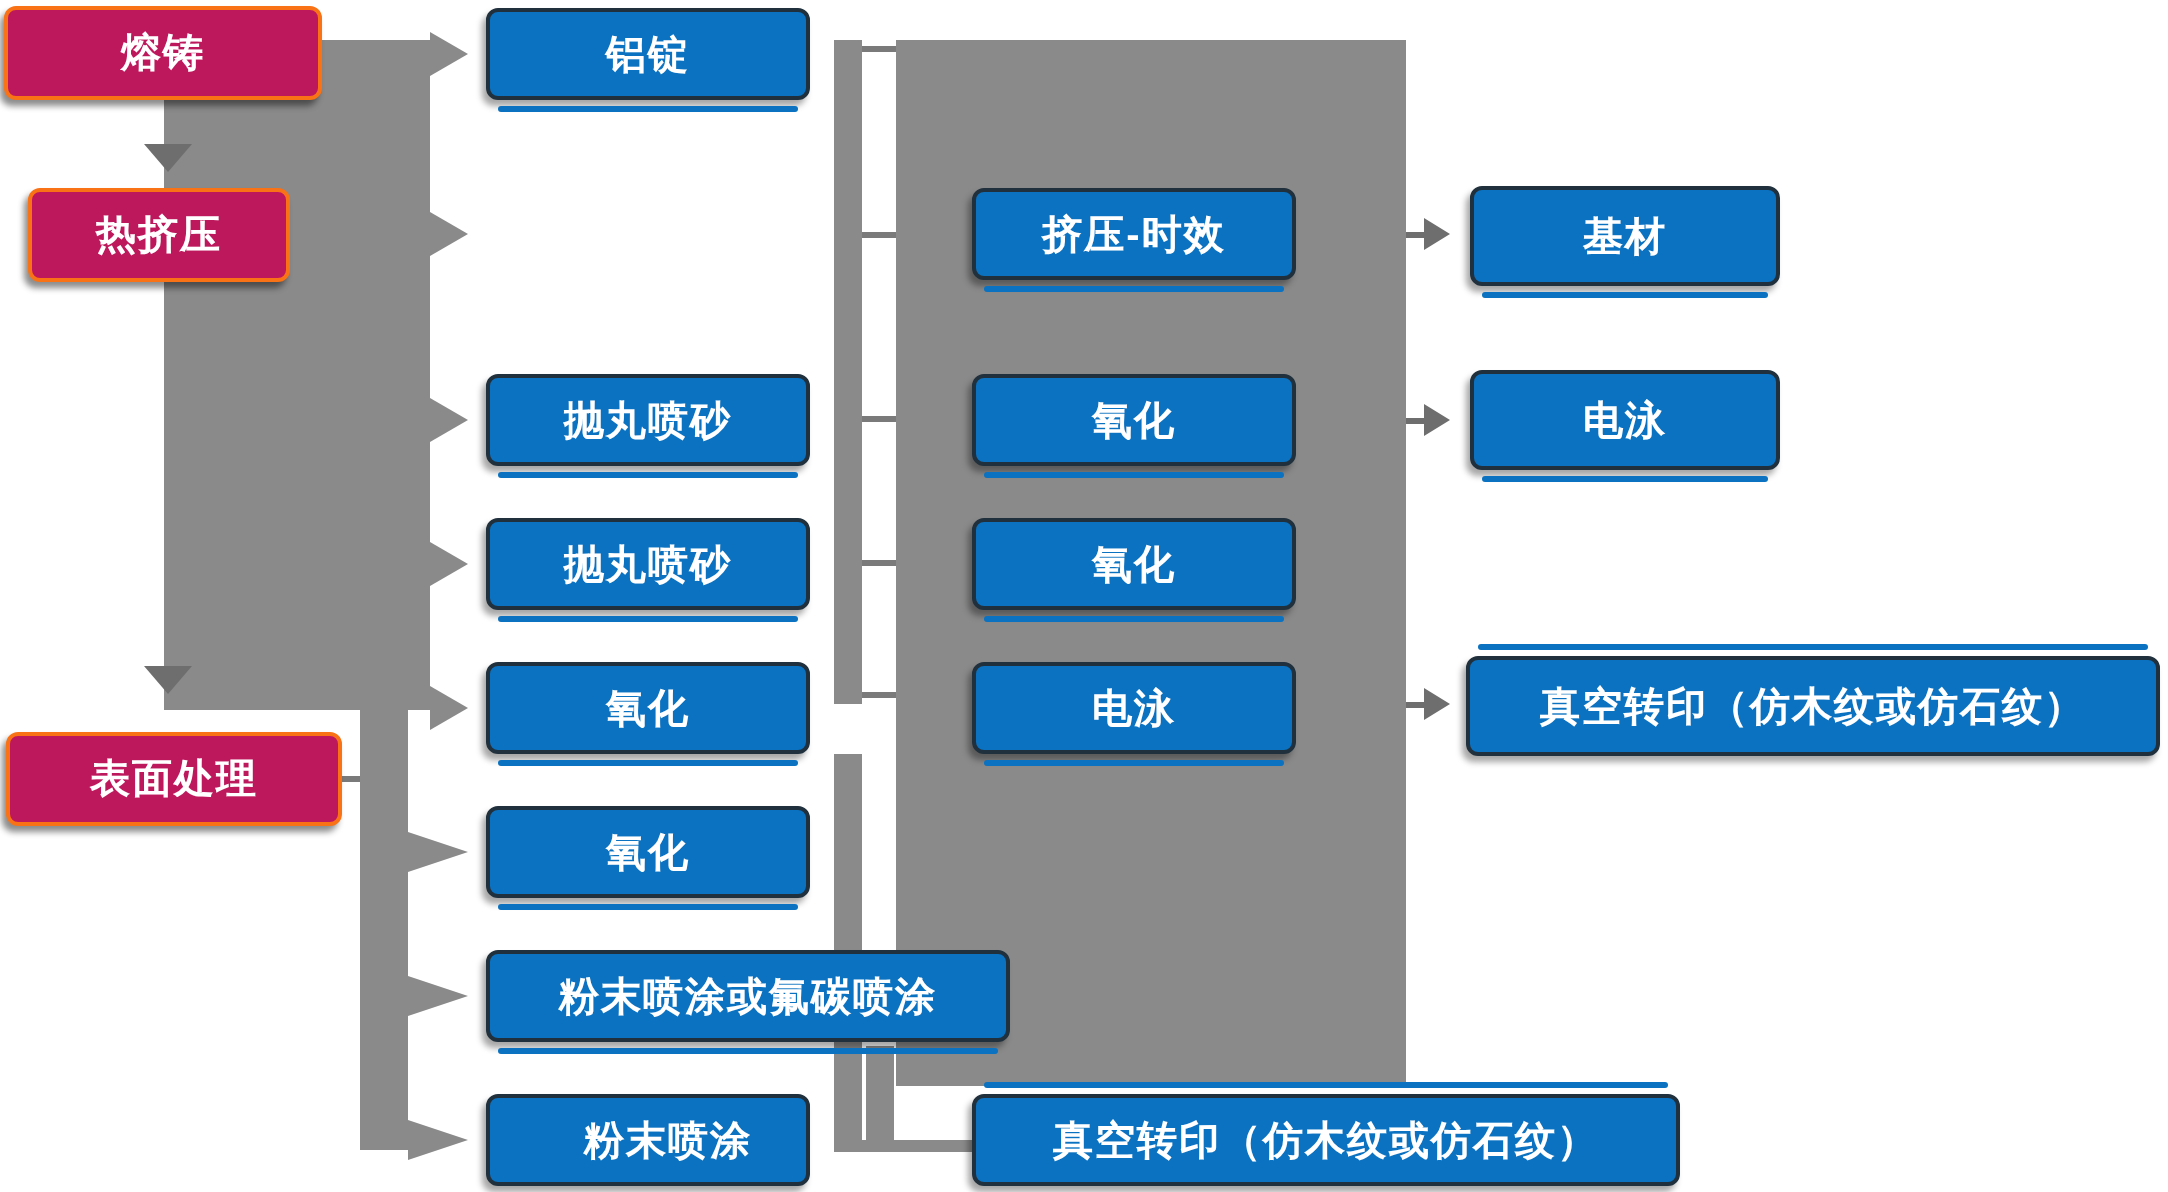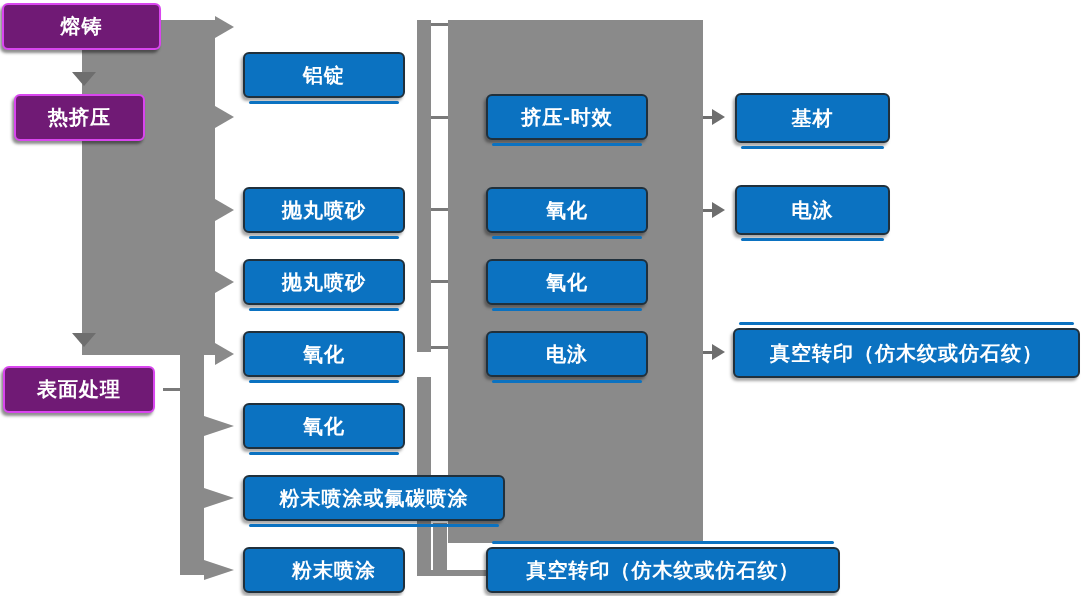--- a/index.html
+++ b/index.html
@@ -16,21 +16,21 @@
   .tri-right-light.big{border-top-width:10px;border-bottom-width:10px;border-left-width:30px;}
   .tri-down-dark{border-left:12px solid transparent;border-right:12px solid transparent;border-top:14px solid #6E6E6E;z-index:2;}
   .tri-right-dark{border-top:8px solid transparent;border-bottom:8px solid transparent;border-left:13px solid #6E6E6E;z-index:2;}
   .stem{position:absolute;background:#6E6E6E;height:3px;z-index:2;}
   
   .box{
     position:absolute;display:flex;align-items:center;justify-content:center;
     color:#fff;font-size:20px;font-weight:600;letter-spacing:1px;
     border-radius:6px;box-sizing:border-box;z-index:3;text-align:center;white-space:nowrap;
   }
-  .navy{background:#701a75;border:2px solid #d946ef;box-shadow:-2px 3px 3px rgba(0,0,0,0.45);font-family:Liberation Serif, serif;}
+  .navy{background:#be185d;border:2px solid #f97316;box-shadow:-2px 3px 3px rgba(0,0,0,0.45);font-family:Liberation Serif, serif;}
   .bright{background:#0B72C1;border:2px solid #20303C;box-shadow:-2px 3px 3px rgba(0,0,0,0.35);}
   .sliver-bottom::after{content:"";position:absolute;left:4px;right:4px;bottom:-8px;height:3px;background:#0B72C1;border-radius:2px;}
   .sliver-top::after{content:"";position:absolute;left:4px;right:4px;top:-8px;height:3px;background:#0B72C1;border-radius:2px;}
 </style>
 </head>
 <body>
 
 <div id="stage">
 
   <div class="gray" style="left:82px;top:20px;width:133px;height:335px;"></div>
@@ -63,23 +63,23 @@
 
   <div class="stem" style="left:703px;top:116px;width:10px;"></div>
   <div class="tri tri-right-dark" style="left:712px;top:109px;"></div>
   <div class="stem" style="left:703px;top:209px;width:10px;"></div>
   <div class="tri tri-right-dark" style="left:712px;top:202px;"></div>
   <div class="stem" style="left:703px;top:351px;width:10px;"></div>
   <div class="tri tri-right-dark" style="left:712px;top:344px;"></div>
 
   <div class="box navy" style="left:2px;top:3px;width:159px;height:47px;">熔铸</div>
   <div class="box navy" style="left:14px;top:94px;width:131px;height:47px;">热挤压</div>
-  <div class="box navy" style="left:3px;top:366px;width:152px;height:47px;">表面处理</div>
+  <div class="box navy" style="left:3px;top:366px;width:168px;height:47px;">表面处理</div>
 
-  <div class="box bright sliver-bottom" style="left:243px;top:4px;width:162px;height:46px;margin-top:48px;">铝锭</div>
+  <div class="box bright sliver-bottom" style="left:243px;top:4px;width:162px;height:46px;">铝锭</div>
   <div class="box bright sliver-bottom" style="left:243px;top:187px;width:162px;height:46px;">抛丸喷砂</div>
   <div class="box bright sliver-bottom" style="left:243px;top:259px;width:162px;height:46px;">抛丸喷砂</div>
   <div class="box bright sliver-bottom" style="left:243px;top:331px;width:162px;height:46px;">氧化</div>
   <div class="box bright sliver-bottom" style="left:243px;top:403px;width:162px;height:46px;">氧化</div>
   <div class="box bright sliver-bottom" style="left:243px;top:475px;width:262px;height:46px;">粉末喷涂或氟碳喷涂</div>
   <div class="box bright sliver-bottom" style="left:243px;top:547px;width:162px;height:46px;padding-left:20px;">粉末喷涂</div>
 
   <div class="box bright sliver-bottom" style="left:486px;top:94px;width:162px;height:46px;">挤压-时效</div>
   <div class="box bright sliver-bottom" style="left:486px;top:187px;width:162px;height:46px;">氧化</div>
   <div class="box bright sliver-bottom" style="left:486px;top:259px;width:162px;height:46px;">氧化</div>

